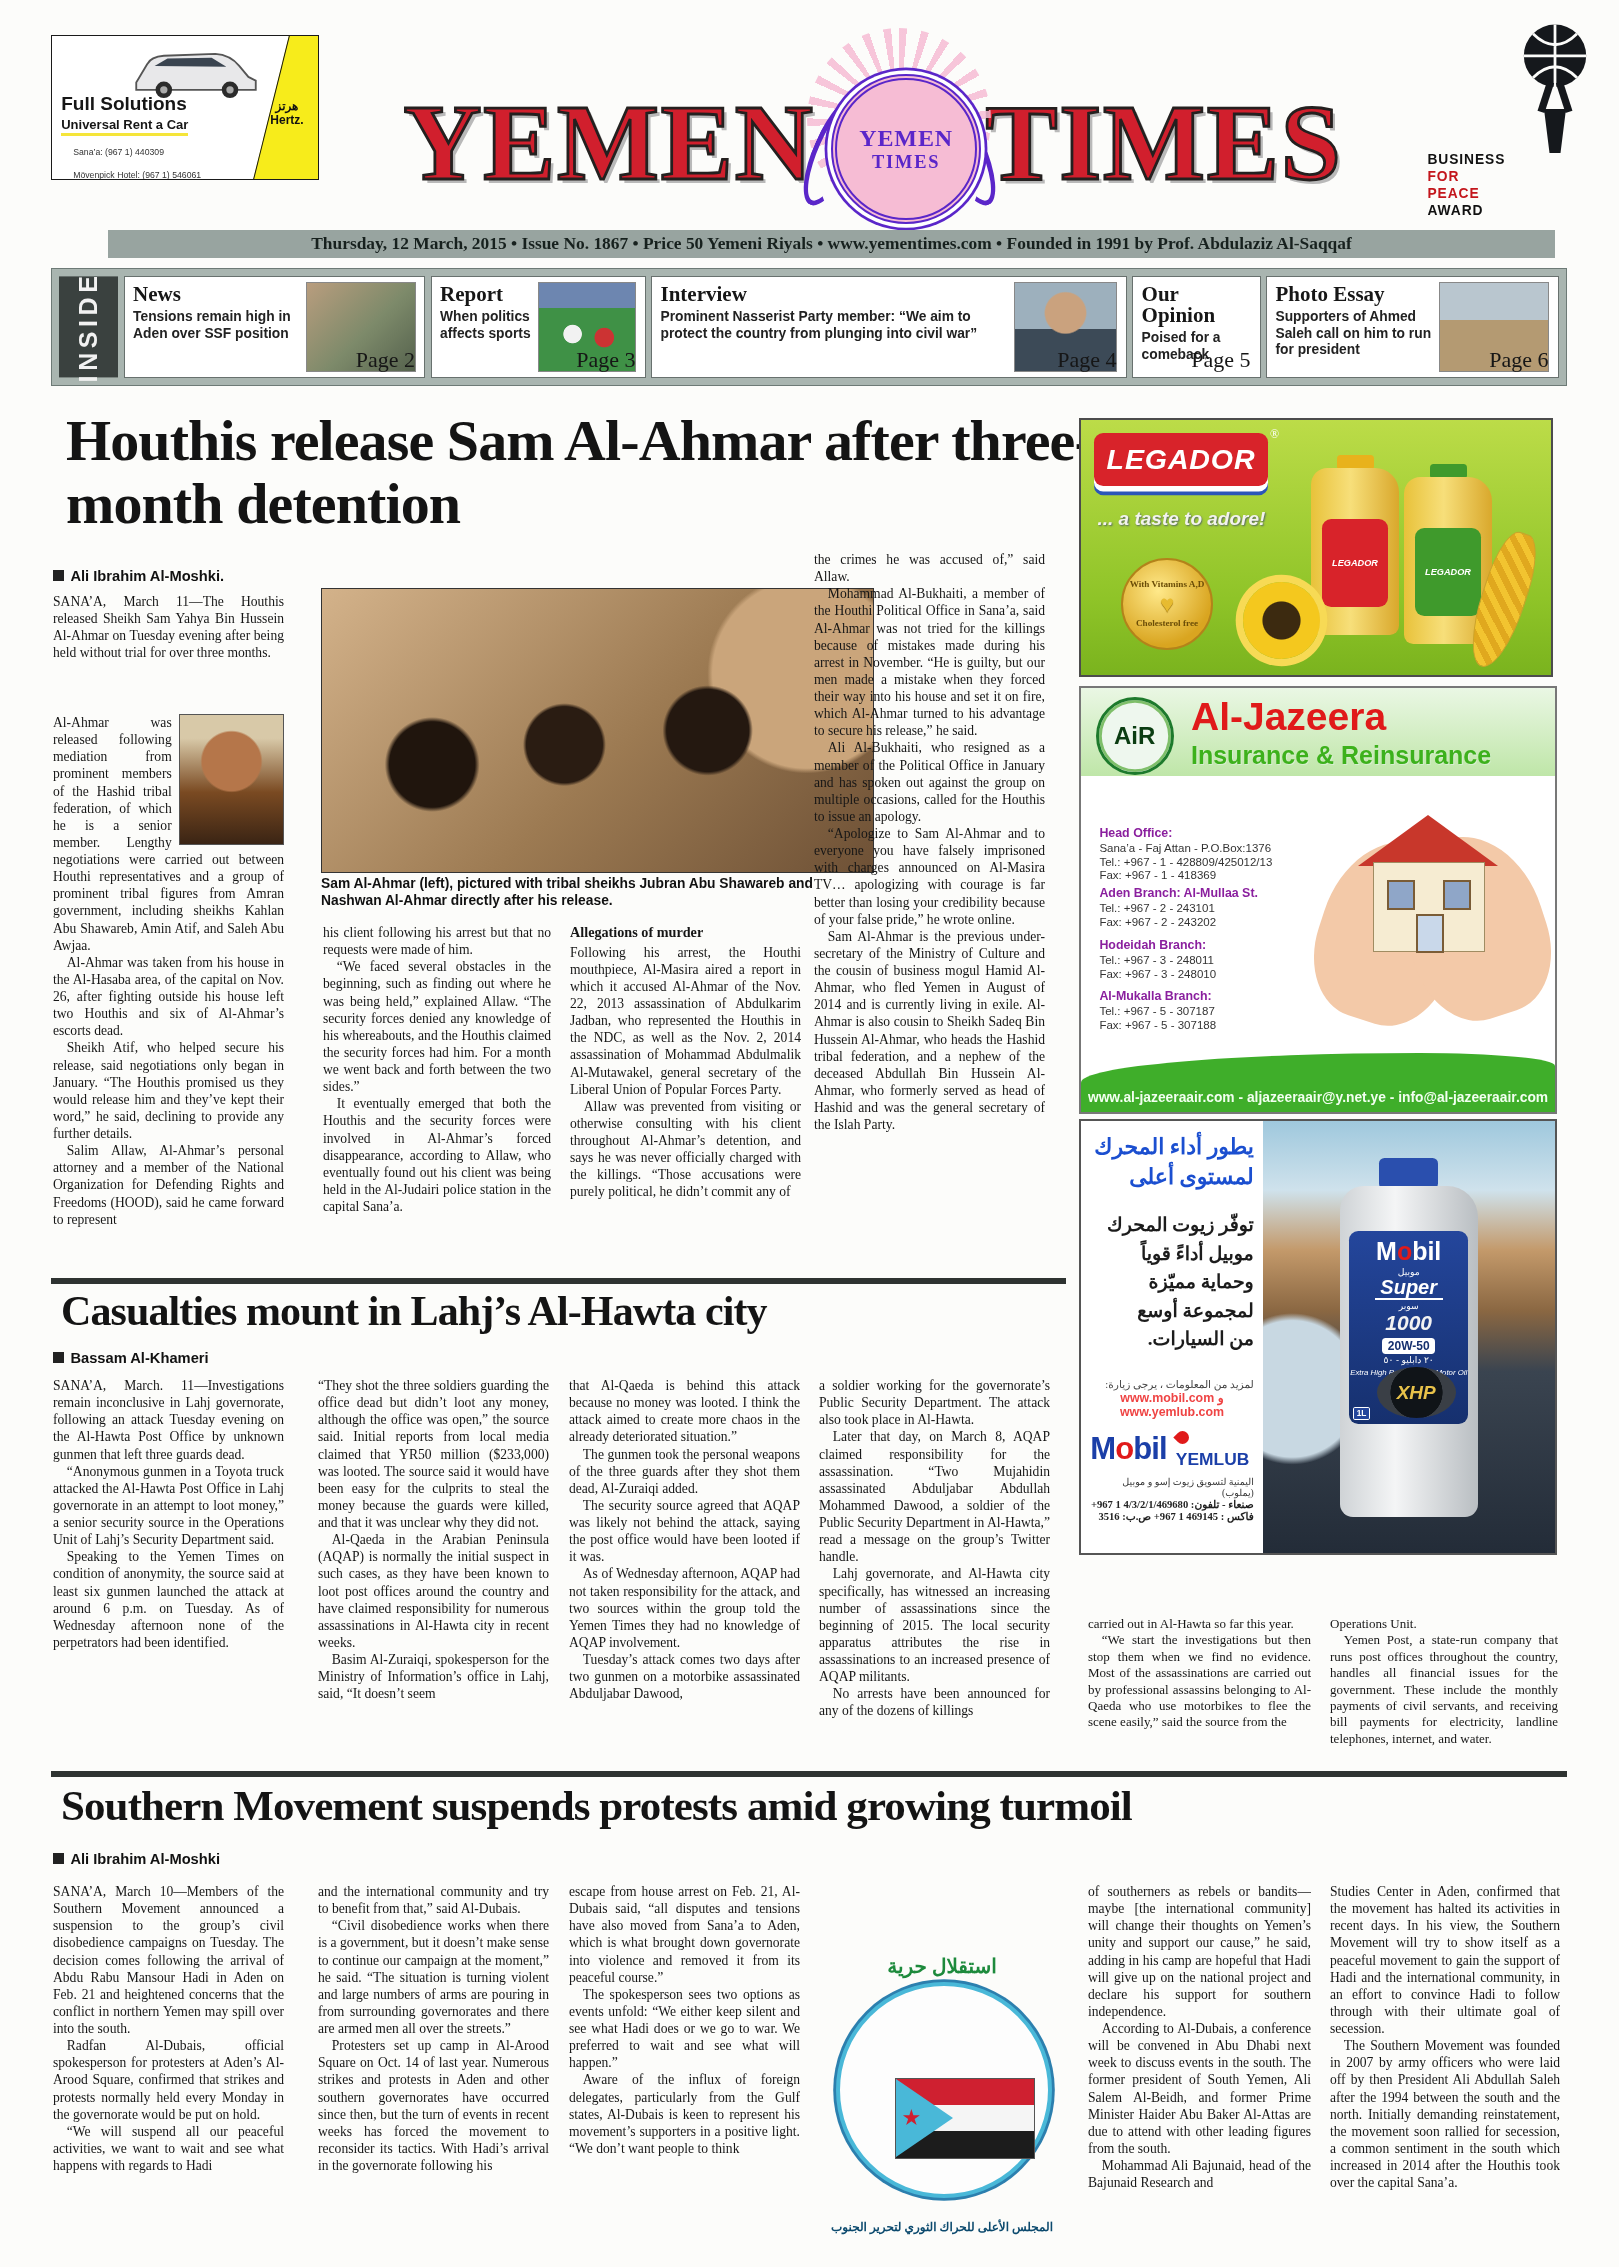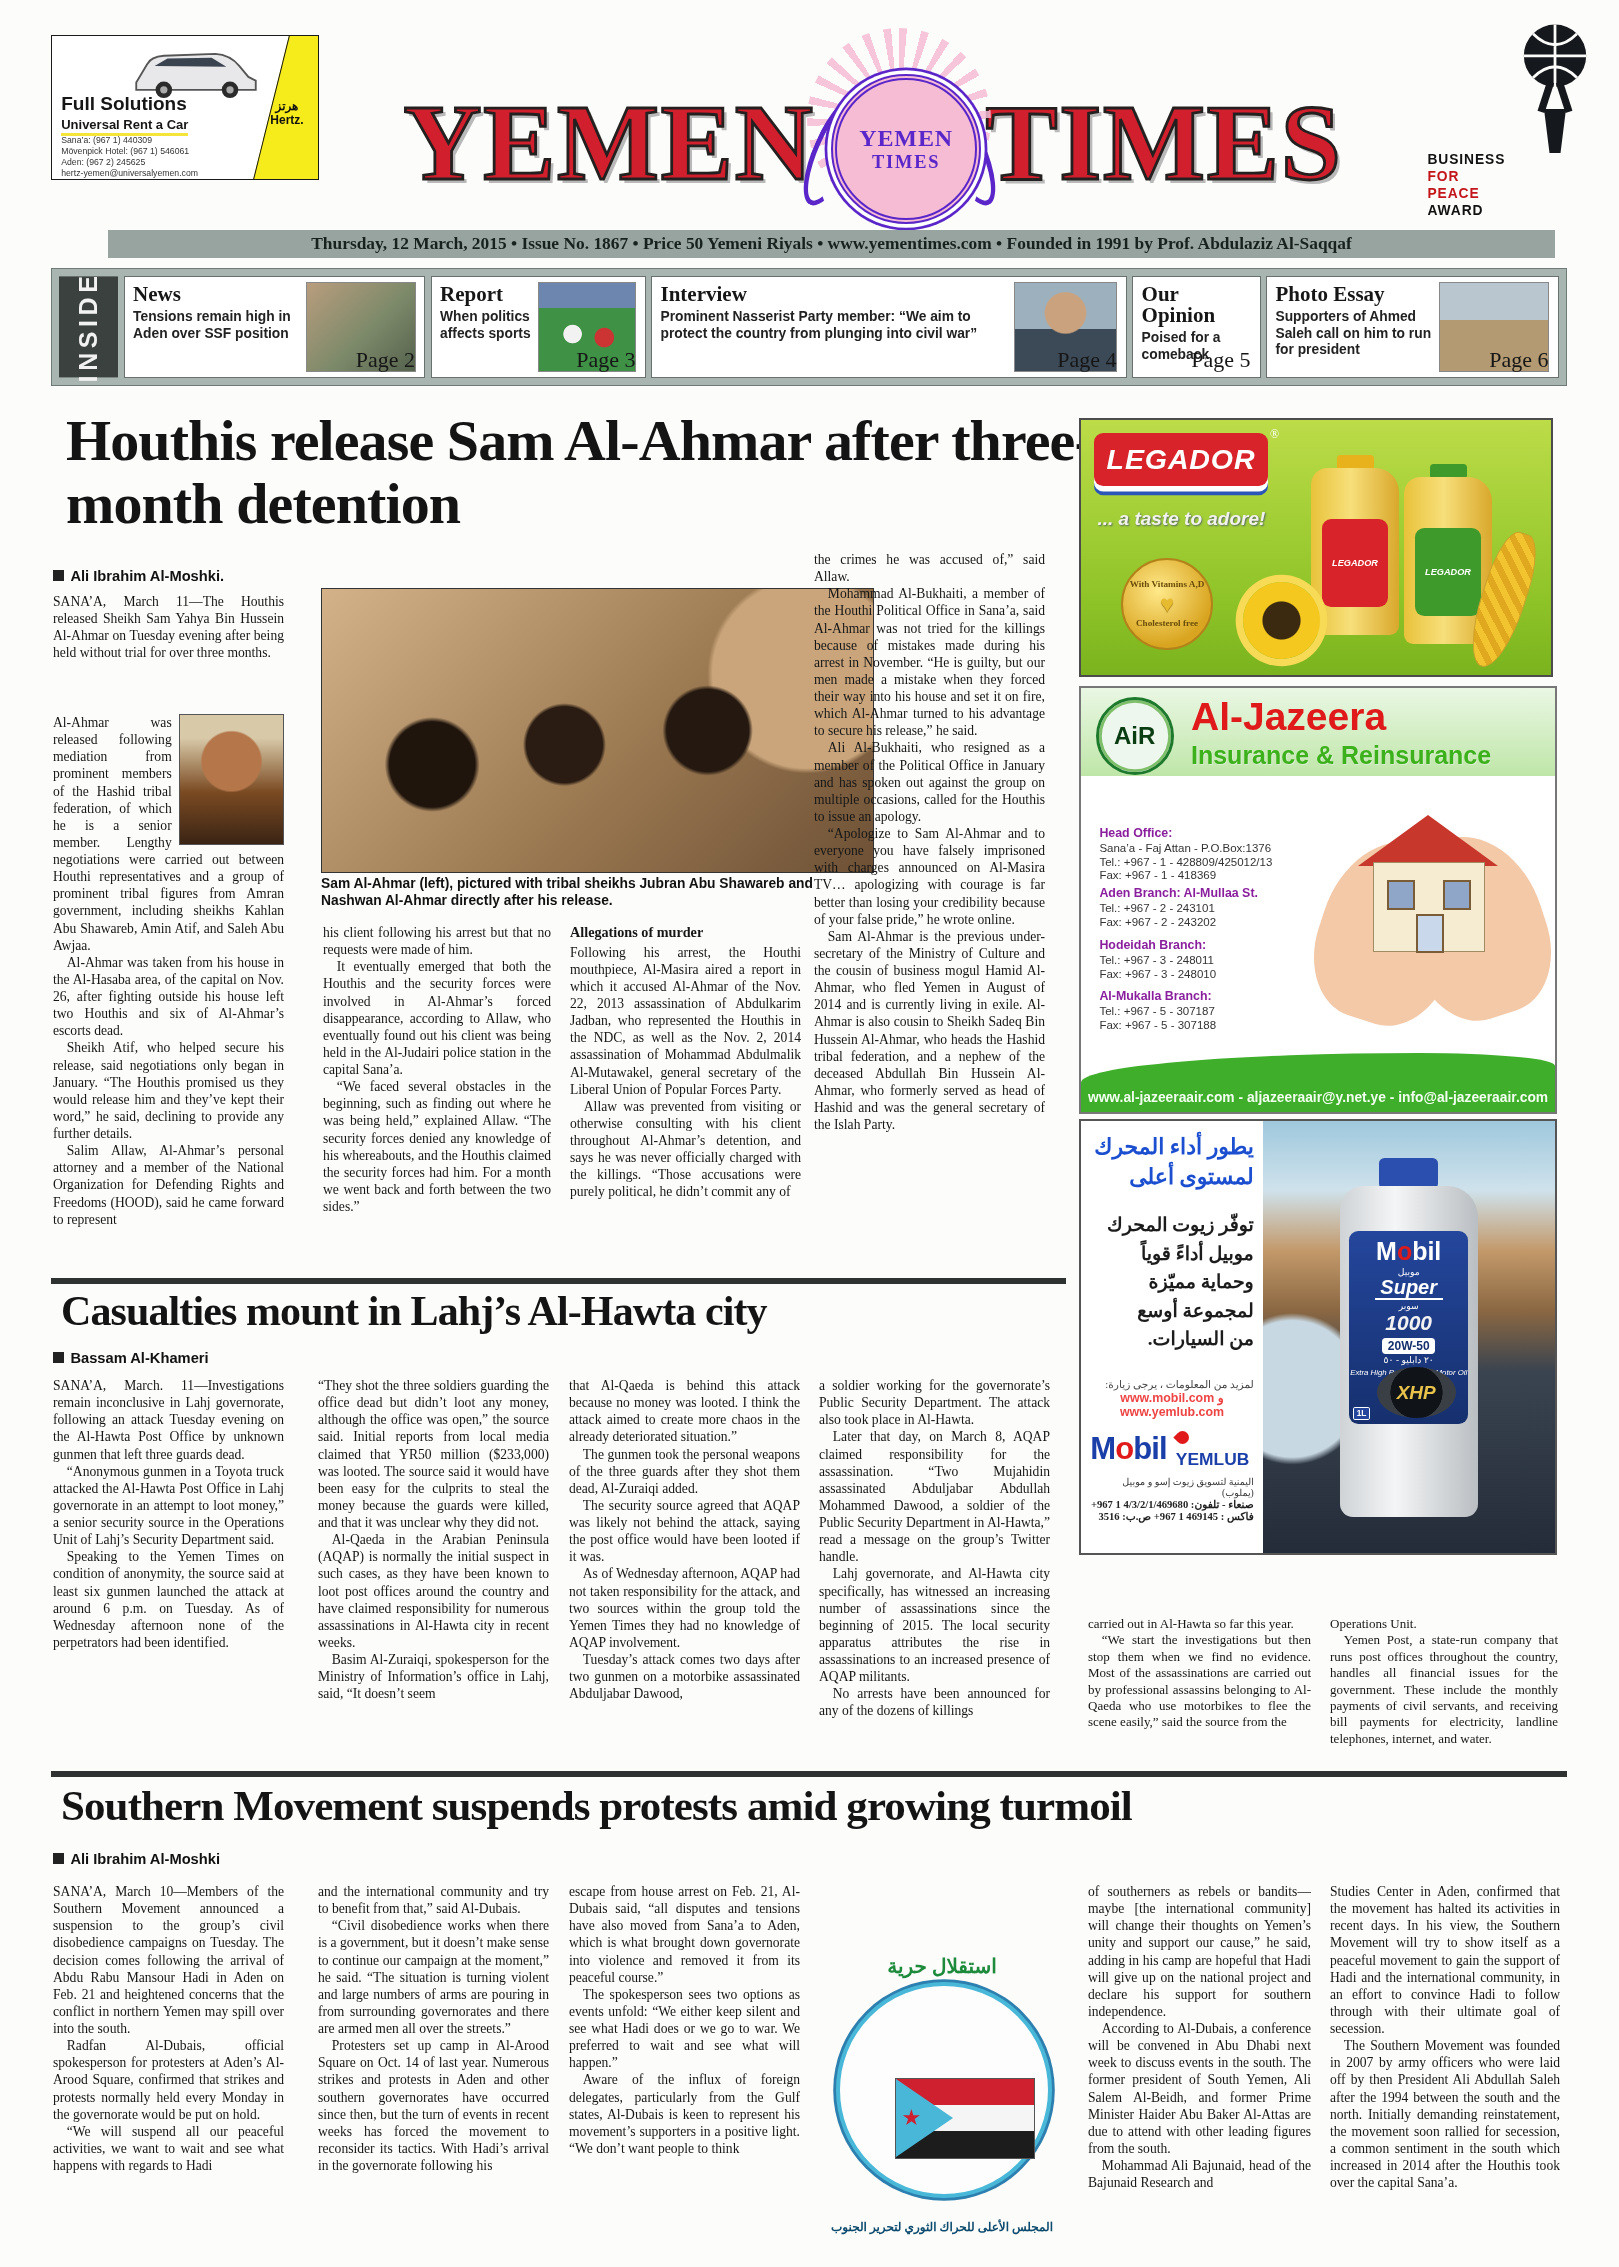--- a/index.html
+++ b/index.html
@@ -9,21 +9,21 @@
 
   
   #hertz{left:51px;top:35px;width:268px;height:145px;background:#fff;border:1.8px solid #1a1a1a;
          overflow:hidden;}
   #hertz .car{position:absolute;right:53px;top:5.5px;width:138px;height:57px;}
   #hertz .h-title{position:absolute;left:9.2px;top:57px;font-weight:bold;font-size:19px;font-family:"Liberation Sans",sans-serif;}
   #hertz .h-sub{position:absolute;left:9.2px;top:81px;font-weight:bold;font-size:13px;font-family:"Liberation Sans",sans-serif;
                 border-bottom:3.7px solid #f5e53a;padding-bottom:0.9px;}
   #hertz .h-lines{position:absolute;left:9.2px;top:99px;font-size:8.7px;line-height:1.25;color:#333;
                   font-family:"Liberation Sans",sans-serif;}
-  #hertz .h-lines p{margin:0;}
+  #hertz .h-lines p{margin:12px;}
   #hertz .stripe{position:absolute;right:-16.5px;top:-5.5px;width:64px;height:161px;background:#f7ec1b;
                  transform:skewX(-14deg);border-left:1.8px solid #111;}
   #hertz .h-brand{position:absolute;right:5.5px;top:64px;width:51px;text-align:center;font-weight:bold;
                   font-size:12px;line-height:1.15;font-family:"Liberation Sans",sans-serif;color:#111;}
 
   #masthead{left:331px;top:53px;width:1084px;height:179px;display:flex;align-items:center;justify-content:center;gap:13px;}
   .mast-word{font-size:108px;font-weight:bold;letter-spacing:1.8px;color:#d11f2d;line-height:1;
              -webkit-text-stroke:2.8px #24201f;text-shadow:3.7px 3.7px 0 #b9b9b9;}
   #mast-logo{position:relative;width:145px;height:145px;flex:0 0 auto;}
   #mast-burst{position:absolute;left:-20px;top:-42px;width:184px;height:184px;border-radius:50%;
@@ -355,22 +355,22 @@
       <p>Al-Ahmar was taken from his house in the Al-Hasaba area, of the capital on Nov. 26, after fighting outside his house left two Houthis and six of Al-Ahmar’s escorts dead.</p>
       <p>Sheikh Atif, who helped secure his release, said negotiations only began in January. “The Houthis promised us they would release him and they’ve kept their word,” he said, declining to provide any further details.</p>
       <p>Salim Allaw, Al-Ahmar’s personal attorney and a member of the National Organization for Defending Rights and Freedoms (HOOD), said he came forward to represent</p>
     </div>
 
   <div class="abs" id="a1-photo"></div>
   <div class="abs" id="a1-caption">Sam Al-Ahmar (left), pictured with tribal sheikhs Jubran Abu Shawareb and Nashwan Al-Ahmar directly after his release.</div>
 
   <div class="abs bodycol" id="a1-col2">
       <p>his client following his arrest but that no requests were made of him.</p>
+      <p>“We faced several obstacles in the beginning, such as finding out where he was being held,” explained Allaw. “The security forces denied any knowledge of his whereabouts, and the Houthis claimed the security forces had him. For a month we went back and forth between the two sides.”</p>
       <p>It eventually emerged that both the Houthis and the security forces were involved in Al-Ahmar’s forced disappearance, according to Allaw, who eventually found out his client was being held in the Al-Judairi police station in the capital Sana’a.</p>
-      <p>“We faced several obstacles in the beginning, such as finding out where he was being held,” explained Allaw. “The security forces denied any knowledge of his whereabouts, and the Houthis claimed the security forces had him. For a month we went back and forth between the two sides.”</p>
     </div>
   <div class="abs bodycol" id="a1-col3">
     <div class="subhead">Allegations of murder</div>
   <p>Following his arrest, the Houthi mouthpiece, Al-Masira aired a report in which it accused Al-Ahmar of the Nov. 22, 2013 assassination of Abdulkarim Jadban, who represented the Houthis in the NDC, as well as the Nov. 2, 2014 assassination of Mohammad Abdulmalik Al-Mutawakel, general secretary of the Liberal Union of Popular Forces Party.</p>
       <p>Allaw was prevented from visiting or otherwise consulting with his client throughout Al-Ahmar’s detention, and says he was never officially charged with the killings. “Those accusations were purely political, he didn’t commit any of</p>
     </div>
   <div class="abs bodycol" id="a1-col4">
       <p>the crimes he was accused of,” said Allaw.</p>
       <p>Mohammad Al-Bukhaiti, a member of the Houthi Political Office in Sana’a, said Al-Ahmar was not tried for the killings because of mistakes made during his arrest in November. “He is guilty, but our men made a mistake when they forced their way into his house and set it on fire, which Al-Ahmar turned to his advantage to secure his release,” he said.</p>
       <p>Ali Al-Bukhaiti, who resigned as a member of the Political Office in January and has spoken out against the group on multiple occasions, called for the Houthis to issue an apology.</p>

